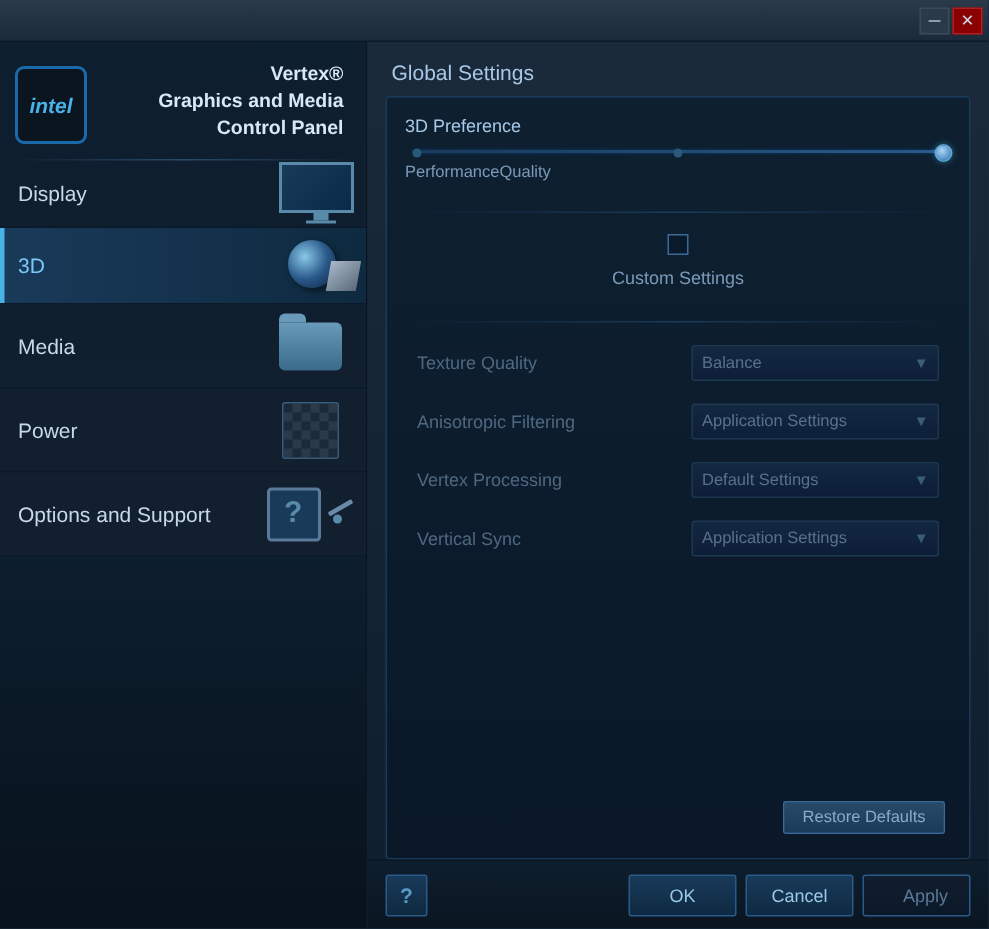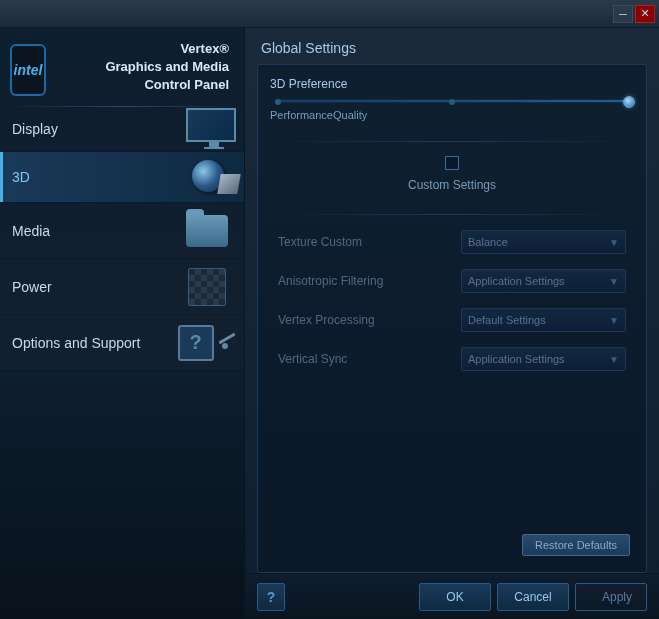--- a/index.html
+++ b/index.html
@@ -57,21 +57,21 @@
     }
 
     .sidebar-header {
       padding: 12px 15px 10px 10px;
       display: flex;
       align-items: flex-start;
       gap: 8px;
     }
 
     .intel-logo {
-      width: 36px;
+      width: 48px;
       height: 52px;
       border: 2px solid #1a6aaa;
       border-radius: 6px;
       background: #0a1520;
       display: flex;
       align-items: center;
       justify-content: center;
       flex-shrink: 0;
       margin-top: 4px;
     }
@@ -585,21 +585,21 @@
       <div class="divider-line"></div>
 
       <div class="custom-settings-row">
         <div class="checkbox-custom"></div>
         <span class="custom-settings-label">Custom Settings</span>
       </div>
 
       <div class="divider-line"></div>
 
       <div class="setting-row">
-        <span class="setting-name">Texture Custom</span>
+        <span class="setting-name">Texture Quality</span>
         <div class="setting-dropdown">
           <span>Balance</span>
           <span class="dropdown-arrow">▼</span>
         </div>
       </div>
 
       <div class="setting-row">
         <span class="setting-name">Anisotropic Filtering</span>
         <div class="setting-dropdown">
           <span>Application Settings</span>

